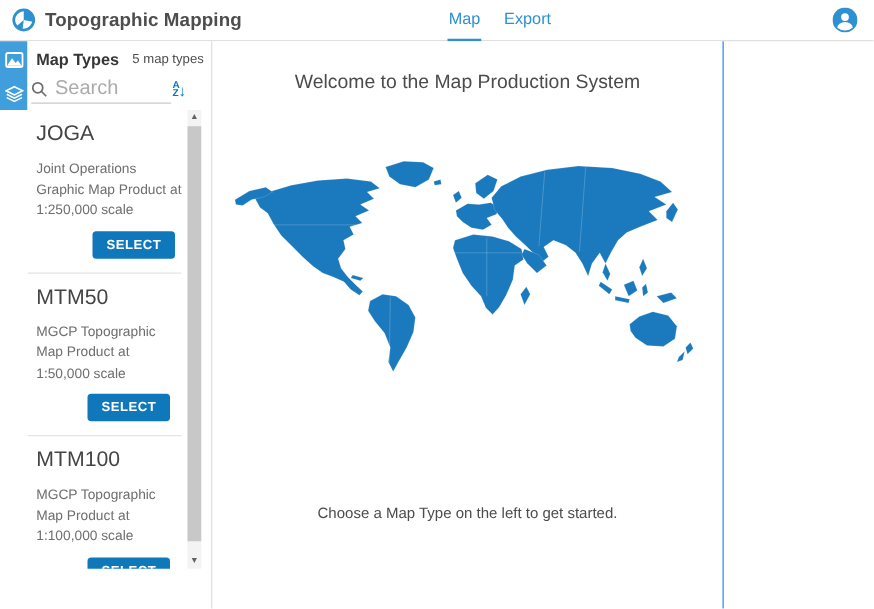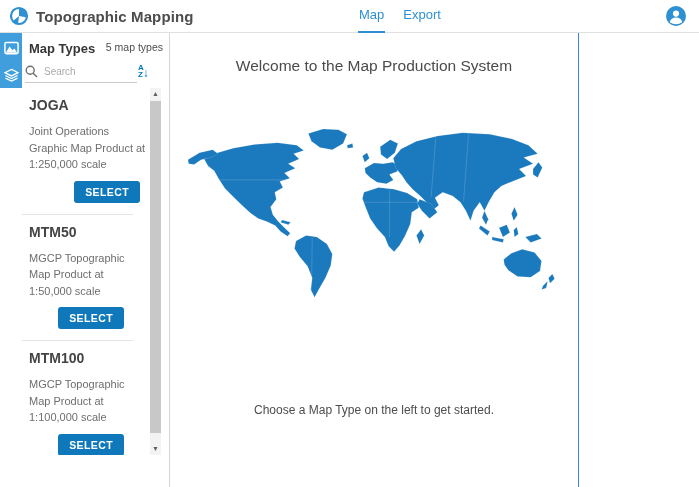--- a/index.html
+++ b/index.html
@@ -24,33 +24,33 @@
               justify-content:center; cursor:pointer; }
 
   
   .sidebar { position:absolute; left:22px; top:33px; width:147px; height:454px; background:#fff;
              border-right:1px solid #d6d6d6; box-sizing:content-box; }
   .panel-title-row { position:absolute; top:6px; left:7px; right:6px; height:16px; }
   .panel-title { font-size:13px; font-weight:700; color:#363636; }
   .panel-count { position:absolute; right:0; top:2px; font-size:10.5px; color:#4d4d4d; }
   .search-row { position:absolute; top:27px; left:3px; width:112px; height:22px;
                 border-bottom:1px solid #c9c9c9; display:flex; align-items:center; }
-  .search-row input { border:none; outline:none; width:80px; font-size:10px; color:#0369a1;
+  .search-row input { border:none; outline:none; width:80px; font-size:16px; color:#0369a1;
                       font-family:"Liberation Sans",sans-serif; margin-left:4px; background:transparent; }
   .search-row input::placeholder { color:#ababab; }
   .sort-btn { position:absolute; top:27px; right:11px; width:20px; height:22px; cursor:pointer;
               display:flex; align-items:center; }
   .sort-letters { display:flex; flex-direction:column; line-height:7px; }
   .sort-letters span { font-size:8px; font-weight:700; color:var(--accent); }
   .sort-arrow { font-size:12px; color:var(--accent); margin-left:-1px; padding-top:3px; }
 
   .list { position:absolute; top:55px; left:0; width:147px; height:367px; overflow:hidden; }
   .card { padding:0 24px 0 7px; }
-  .card:not(:first-child) { border-top:1px solid #e4e4e4; margin-right:36px; padding-right:4px; }
-  .card-title { font-size:14px; font-weight:700; color:#444; padding-top:9px; }
+  .card:not(:first-child) { border-top:1px solid #e4e4e4; margin-right:24px; padding-right:4px; }
+  .card-title { font-size:17px; font-weight:400; color:#444; padding-top:9px; }
   .card-desc { font-size:11px; color:#6e6e6e; line-height:1.5; margin-top:10px; width:118px; }
   .card-btn-row { display:flex; justify-content:flex-end; margin:8px 5px 11px 0; }
   .select-btn { background:var(--select-blue); color:#fff; font-size:10.5px; font-weight:700;
                 letter-spacing:.4px; border:none; border-radius:3px; padding:5px 11px; cursor:pointer;
                 font-family:"Liberation Sans",sans-serif; }
 
   
   .sb { position:absolute; top:55px; right:8px; width:11px; height:367px; background:#f3f3f3; }
   .sb-arrow { position:absolute; left:0; width:11px; height:12px; font-size:7px; color:#616161;
               text-align:center; line-height:12px; cursor:pointer; }

